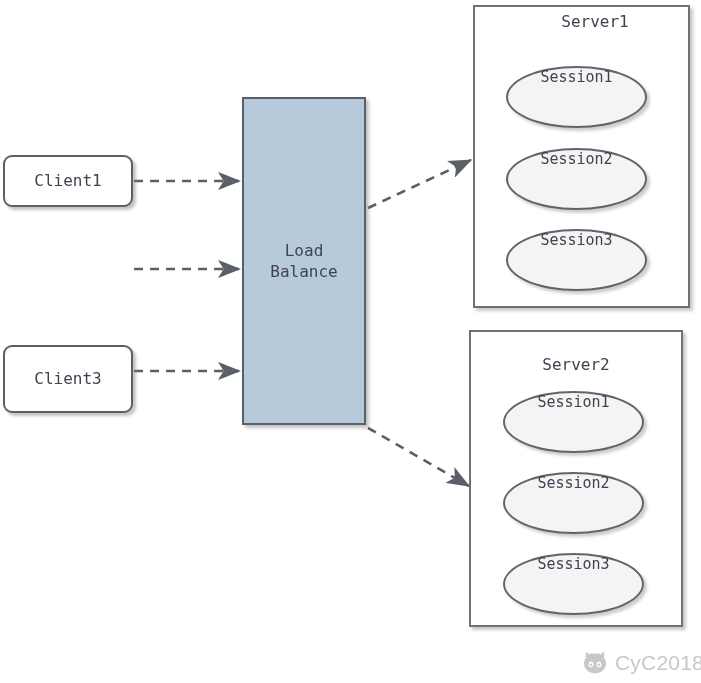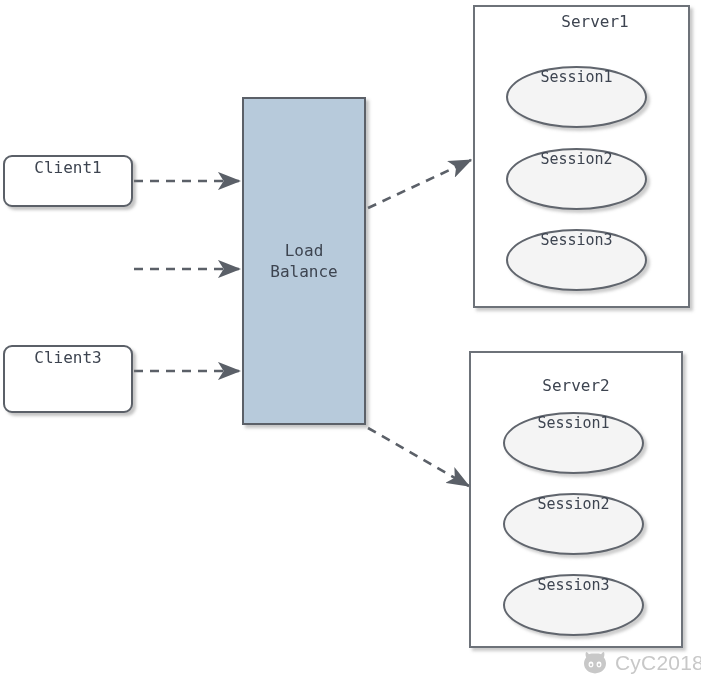--- a/index.html
+++ b/index.html
@@ -38,20 +38,21 @@
 
   
   .client-box {
     position: absolute;
     box-sizing: border-box;
     background: #ffffff;
     border: 2px solid #5b6068;
     border-radius: 9px;
     box-shadow: 3px 3px 3px rgba(125,125,125,0.45);
     display: flex;
+    align-items: center;
     justify-content: center;
   }
   .client-box .node-label { font-size: 16px; }
 
   
   .lb-box {
     position: absolute;
     box-sizing: border-box;
     background: #b7cadb;
     border: 2px solid #5b6068;
@@ -151,21 +152,21 @@
       <span class="node-label">Session1</span>
     </div>
     <div class="session-ellipse" style="left:31px; top:141px; width:141px; height:62px;">
       <span class="node-label">Session2</span>
     </div>
     <div class="session-ellipse" style="left:31px; top:222px; width:141px; height:62px;">
       <span class="node-label">Session3</span>
     </div>
   </div>
 
-  <div class="server-box" style="left:469px; top:351px; width:214px; height:297px;">
+  <div class="server-box" style="left:469px; top:330px; width:214px; height:297px;">
     <div class="server-title node-label" style="top:22px;">Server2</div>
 
     <div class="session-ellipse" style="left:32px; top:59px; width:141px; height:62px;">
       <span class="node-label">Session1</span>
     </div>
     <div class="session-ellipse" style="left:32px; top:140px; width:141px; height:62px;">
       <span class="node-label">Session2</span>
     </div>
     <div class="session-ellipse" style="left:32px; top:221px; width:141px; height:62px;">
       <span class="node-label">Session3</span>

